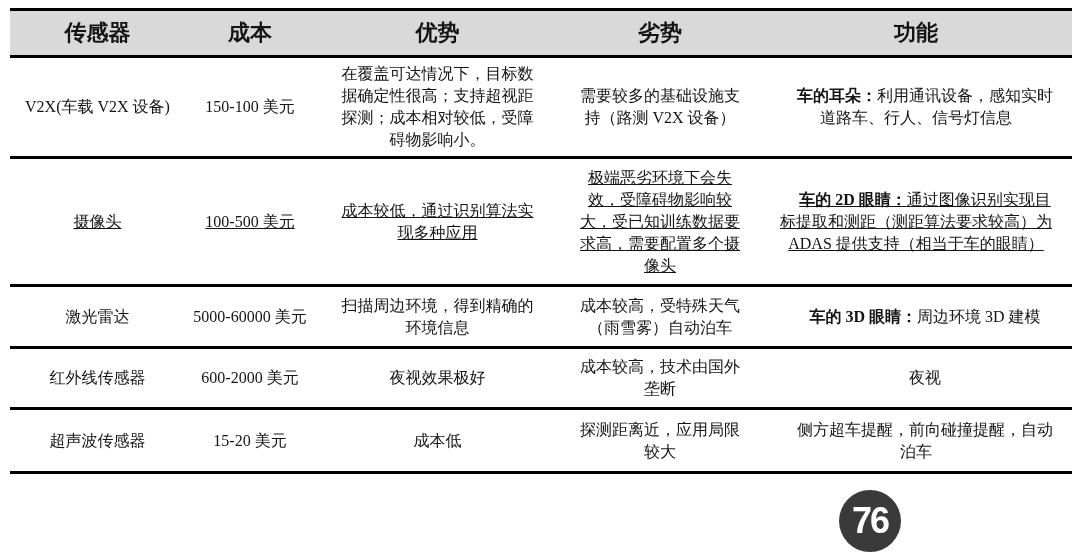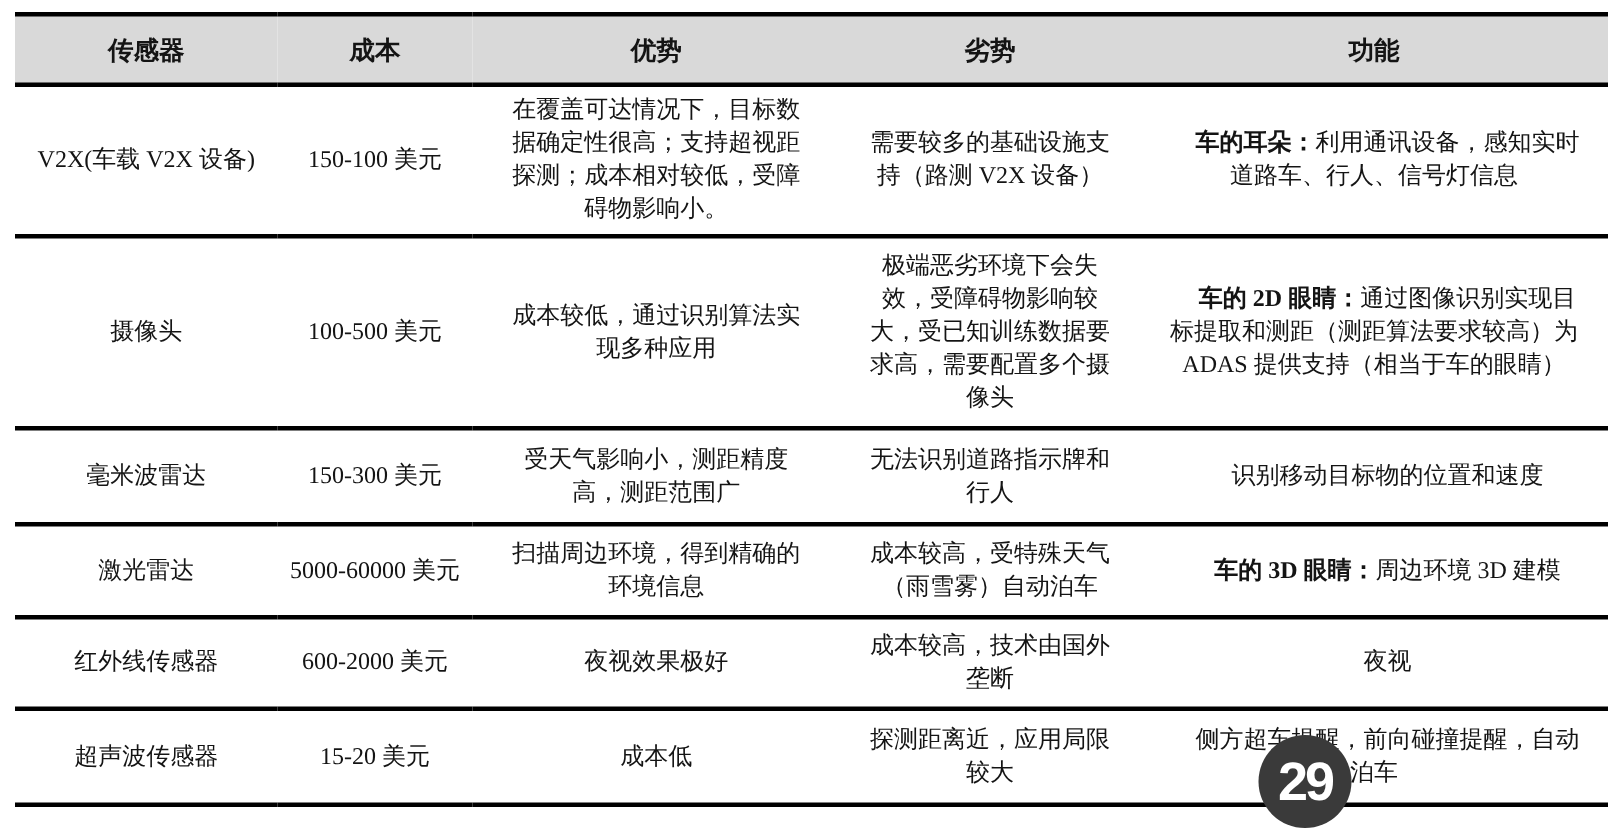--- a/index.html
+++ b/index.html
@@ -8,34 +8,34 @@
     background:#ffffff;color:#141414;
     font-family:"Liberation Serif","DejaVu Serif",serif;
   }
   .tbl{
     position:absolute;left:10px;top:8px;width:1062px;
     border-collapse:collapse;table-layout:fixed;
     border-top:3px solid #000;
   }
   .tbl tr{border-bottom:3px solid #000;}
   .tbl th{
-    background:#d9d9d9;font-weight:bold;font-size:17px;
+    background:#d9d9d9;font-weight:bold;font-size:22px;
     height:44px;text-align:center;vertical-align:middle;padding:0 4px;
   }
   .tbl td{
     text-align:center;vertical-align:middle;
     font-size:16px;line-height:22px;padding:3px 8px;
     word-break:break-all;
   }
   td.c-adv{padding:3px 24px;}
   td.c-dis{padding:3px 18px;margin-top:16px;}
   td.c-fn{padding:3px 16px;}
   .fn-b{font-weight:bold;margin-left:18px;}
   tr.rh1 td{height:92px;}
-  tr.rh2 td{height:119px;}
+  tr.rh2 td{height:119px;text-decoration:underline;}
   tr.rh3 td{height:55px;}
   tr.rh4 td{height:53px;}
   tr.rh5 td{height:52px;}
   tr.rh6 td{height:55px;}
   .logo{position:absolute;left:0;top:0;width:1080px;height:553px;pointer-events:none;}
   .logo-circle{
     position:absolute;left:839px;top:490px;width:62px;height:62px;
     border-radius:50%;background:#3a3a3a;color:#ffffff;
     display:flex;align-items:center;justify-content:center;
     font-family:"Liberation Sans","DejaVu Sans",sans-serif;
@@ -75,27 +75,20 @@
       <td class="c-dis">需要较多的基础设施支持（路测 V2X 设备）</td>
       <td class="c-fn"><span class="fn-b">车的耳朵：</span><span>利用通讯设备，感知实时道路车、行人、信号灯信息</span></td>
     </tr>
     <tr class="rh2">
       <td>摄像头</td>
       <td>100-500 美元</td>
       <td class="c-adv">成本较低，通过识别算法实现多种应用</td>
       <td class="c-dis">极端恶劣环境下会失效，受障碍物影响较大，受已知训练数据要求高，需要配置多个摄像头</td>
       <td class="c-fn"><span class="fn-b">车的 2D 眼睛：</span><span>通过图像识别实现目标提取和测距（测距算法要求较高）为 ADAS 提供支持（相当于车的眼睛）</span></td>
     </tr>
-    <tr class="rh3">
-      <td>毫米波雷达</td>
-      <td>150-300 美元</td>
-      <td class="c-adv">受天气影响小，测距精度高，测距范围广</td>
-      <td class="c-dis">无法识别道路指示牌和行人</td>
-      <td class="c-fn"><span class="fn-b"></span><span>识别移动目标物的位置和速度</span></td>
-    </tr>
     <tr class="rh4">
       <td>激光雷达</td>
       <td>5000-60000 美元</td>
       <td class="c-adv">扫描周边环境，得到精确的环境信息</td>
       <td class="c-dis">成本较高，受特殊天气（雨雪雾）自动泊车</td>
       <td class="c-fn"><span class="fn-b">车的 3D 眼睛：</span><span>周边环境 3D 建模</span></td>
     </tr>
     <tr class="rh5">
       <td>红外线传感器</td>
       <td>600-2000 美元</td>
@@ -107,14 +100,14 @@
       <td>超声波传感器</td>
       <td>15-20 美元</td>
       <td class="c-adv">成本低</td>
       <td class="c-dis">探测距离近，应用局限较大</td>
       <td class="c-fn"><span class="fn-b"></span><span>侧方超车提醒，前向碰撞提醒，自动泊车</span></td>
     </tr>
   </tbody>
 </table>
 
 <div class="logo">
-  <div class="logo-circle">29</div>
+  <div class="logo-circle">76</div>
 </div>
 
 </body></html>

